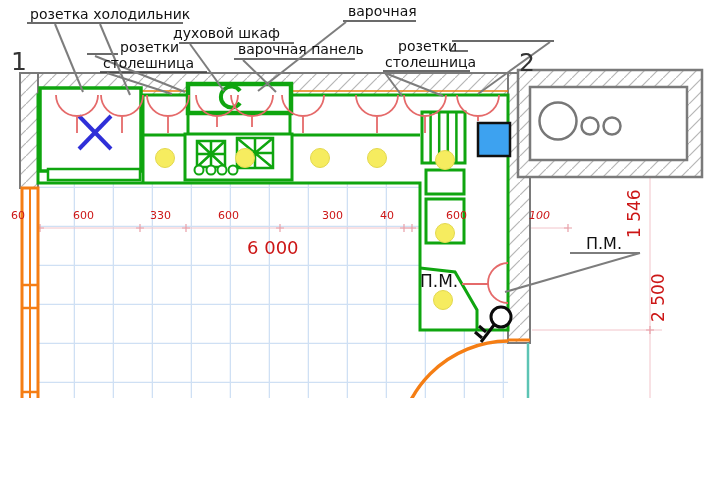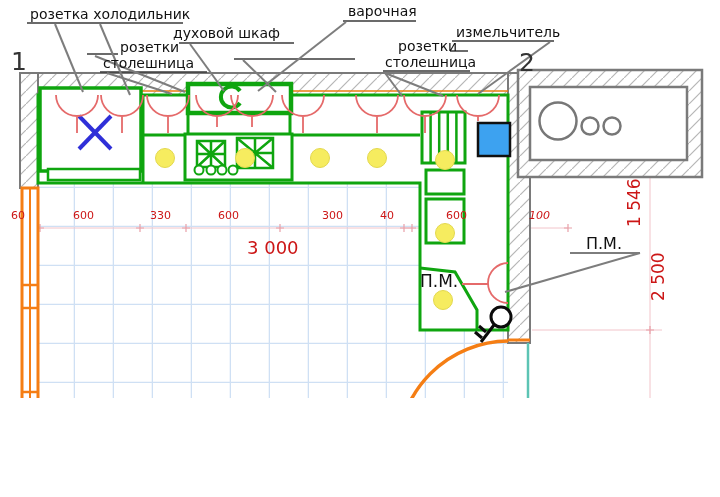--- a/index.html
+++ b/index.html
@@ -1,17 +1,17 @@
 <!DOCTYPE html>
 <html><head>
 <meta charset="utf-8">
 <style>
   html,body{margin:0;padding:0;background:#fff;}
   #stage{position:relative;width:720px;height:398px;background:#bef264;overflow:hidden;
-         font-family:"DejaVu Sans","Liberation Sans",sans-serif;text-align:right;}
+         font-family:"DejaVu Sans","Liberation Sans",sans-serif;}
   #stage svg{position:absolute;left:0;top:0;}
   .lbl{position:absolute;color:#111;font-size:14px;line-height:15px;white-space:nowrap;}
   .marker{position:absolute;color:#333;font-size:25px;line-height:25px;}
   .dim{position:absolute;color:#cc1616;font-size:11px;line-height:18px;white-space:nowrap;}
   .dim.big{font-size:18px;}
   .vdim{position:absolute;color:#cc1616;font-size:17px;white-space:nowrap;
         writing-mode:vertical-rl;transform:rotate(180deg);}
   .pm{position:absolute;color:#111;font-size:17px;white-space:nowrap;}
 </style>
 </head>
@@ -189,36 +189,36 @@
     <line x1="550" y1="42" x2="478" y2="94"></line>
     <line x1="570" y1="253" x2="640" y2="253"></line>
     <line x1="640" y1="253" x2="505" y2="292"></line>
   </g>
 </svg>
 
 <div class="lbl" style="left:30px;top:7px;">розетка холодильник</div>
 <div class="lbl" style="left:120px;top:40px;">розетки</div>
 <div class="lbl" style="left:103px;top:56px;">столешница</div>
 <div class="lbl" style="left:173px;top:26px;">духовой шкаф</div>
+<div class="lbl" style="left:238px;top:42px;">варочная панель</div>
 <div class="lbl" style="left:348px;top:4px;">варочная</div>
 <div class="lbl" style="left:398px;top:39px;">розетки</div>
 <div class="lbl" style="left:385px;top:55px;">столешница</div>
-<div class="lbl" style="left:456px;top:25px;">измельчитель</div>
 
 <div class="marker" style="left:11px;top:49px;">1</div>
 <div class="marker" style="left:519px;top:50px;">2</div>
 
 <div class="pm" style="left:420px;top:271px;">П.М.</div>
 <div class="pm" style="left:586px;top:234px;font-size:16px;">П.М.</div>
 
 <div class="dim" style="left:11px;top:207px;">60</div>
 <div class="dim" style="left:73px;top:207px;">600</div>
 <div class="dim" style="left:150px;top:207px;">330</div>
 <div class="dim" style="left:218px;top:207px;">600</div>
 <div class="dim" style="left:322px;top:207px;">300</div>
 <div class="dim" style="left:380px;top:207px;">40</div>
 <div class="dim" style="left:446px;top:207px;">600</div>
 <div class="dim" style="left:529px;top:207px;font-style:italic;">100</div>
-<div class="dim big" style="left:247px;top:239px;">3 000</div>
+<div class="dim big" style="left:247px;top:239px;">6 000</div>
 <div class="vdim" style="left:624px;top:178px;height:60px;">1 546</div>
 <div class="vdim" style="left:648px;top:252px;height:70px;">2 500</div>
 
 </div>
 
 </body></html>

